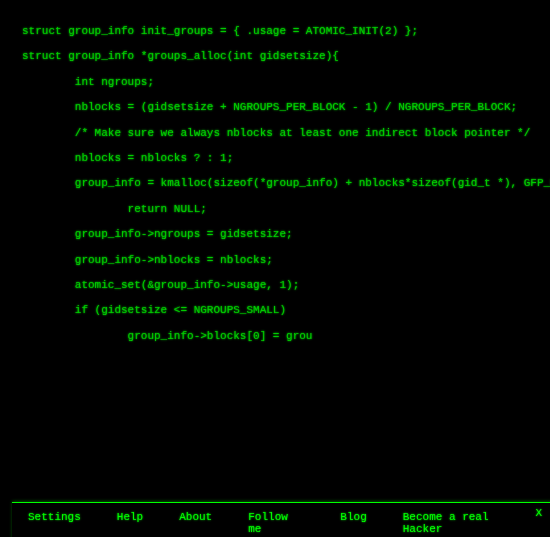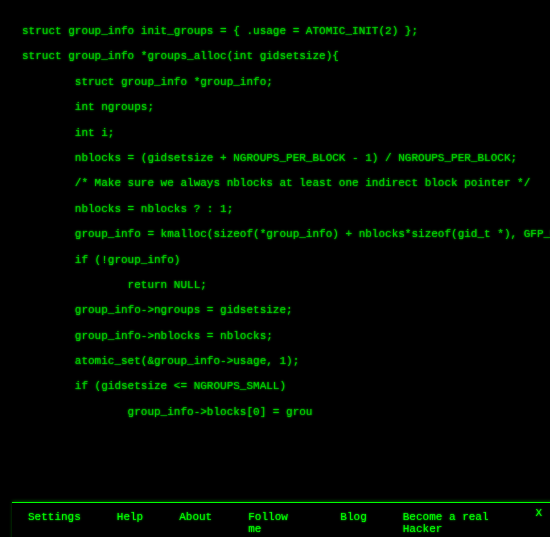--- a/index.html
+++ b/index.html
@@ -59,29 +59,26 @@
       margin-left: auto;
       text-shadow: 0 0 2px #00ff00;
     }
   </style>
 </head>
 <body>
 
 <div class="code-area">
   <div class="code-line">struct group_info init_groups = { .usage = ATOMIC_INIT(2) };</div>
   <div class="code-line">struct group_info *groups_alloc(int gidsetsize){</div>
-  <div class="code-line">        struct group_info *group_info;</div>
   <div class="code-line">        int ngroups;</div>
-  <div class="code-line">        int i;</div>
   <div class="code-line"></div>
   <div class="code-line">        nblocks = (gidsetsize + NGROUPS_PER_BLOCK - 1) / NGROUPS_PER_BLOCK;</div>
   <div class="code-line">        /* Make sure we always nblocks at least one indirect block pointer */</div>
   <div class="code-line">        nblocks = nblocks ? : 1;</div>
   <div class="code-line">        group_info = kmalloc(sizeof(*group_info) + nblocks*sizeof(gid_t *), GFP_USER);</div>
-  <div class="code-line">        if (!group_info)</div>
   <div class="code-line">                return NULL;</div>
   <div class="code-line">        group_info-&gt;ngroups = gidsetsize;</div>
   <div class="code-line">        group_info-&gt;nblocks = nblocks;</div>
   <div class="code-line">        atomic_set(&amp;group_info-&gt;usage, 1);</div>
   <div class="code-line"></div>
   <div class="code-line">        if (gidsetsize &lt;= NGROUPS_SMALL)</div>
   <div class="code-line">                group_info-&gt;blocks[0] = grou</div>
 </div>
 
 <div class="bottom-bar">

